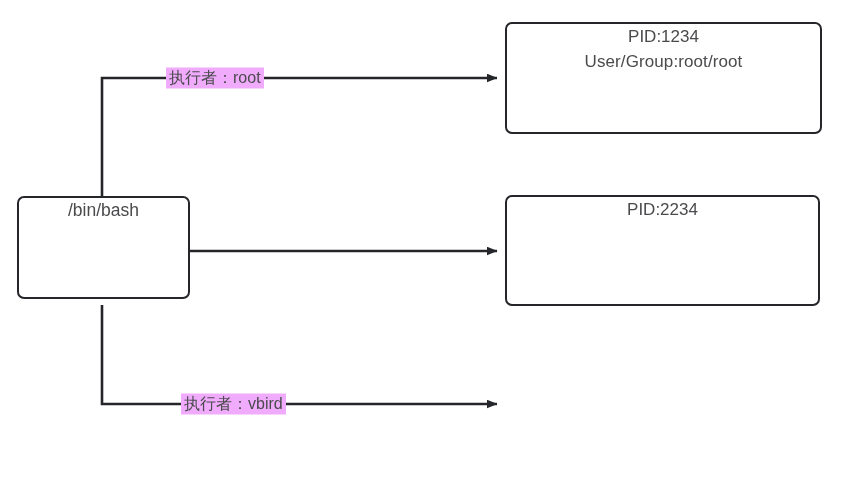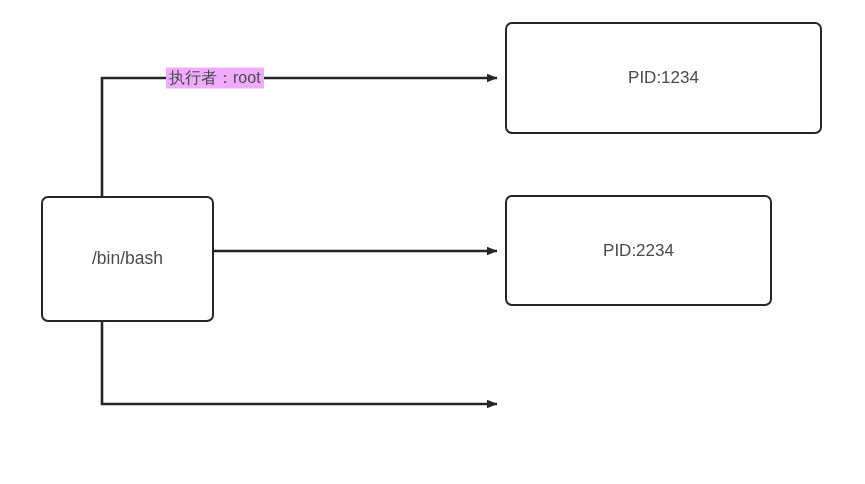--- a/index.html
+++ b/index.html
@@ -26,39 +26,38 @@
   }
   .node-box {
     position: absolute;
     box-sizing: border-box;
     border: 2.2px solid #25262a;
     border-radius: 7px;
     background: #ffffff;
     display: flex;
     flex-direction: column;
     align-items: center;
-    justify-content: center;
+    justify-content: flex-start;
     color: #4b4b4e;
     font-size: 17px;
     line-height: 1.48;
     white-space: nowrap;
     z-index: 2;
   }
   .node-box .line2 { letter-spacing: 0.1px; }
 
   #node-bash {
     left: 17px;
     top: 196px;
     width: 173px;
-    height: 126px;
+    height: 103px;
     font-size: 17.5px;
-    margin-left: 24px;
   }
   #node-proc-1 { left: 505px; top: 22px;  width: 317px; height: 112px; }
-  #node-proc-2 { left: 505px; top: 195px; width: 267px; height: 111px; }
+  #node-proc-2 { left: 505px; top: 195px; width: 315px; height: 111px; }
   #node-proc-3 { left: 505px; top: 348px; width: 317px; height: 112px; }
 
   .edge-label {
     position: absolute;
     transform: translateY(-50%);
     background: #f0abfc;
     padding: 0 3px;
     color: #4b4b4e;
     font-size: 16px;
     white-space: nowrap;
@@ -86,22 +85,24 @@
 
     <path d="M102,305 L102,404 L497,404" fill="none" stroke="#25262a" stroke-width="2.6" marker-end="url(#arrowhead)"></path>
   </svg>
 
   <div class="node-box" id="node-bash">
     <span>/bin/bash</span>
   </div>
 
   <div class="node-box" id="node-proc-1">
     <span class="line1">PID:1234</span>
+    <span class="line2">User/Group:root/root</span>
   </div>
 
   <div class="node-box" id="node-proc-2">
     <span class="line1">PID:2234</span>
   </div>
 
 
   <span class="edge-label" id="edge-label-root">执行者：root</span>
+  <span class="edge-label" id="edge-label-vbird">执行者：vbird</span>
 
 </div>
 
 </body></html>

